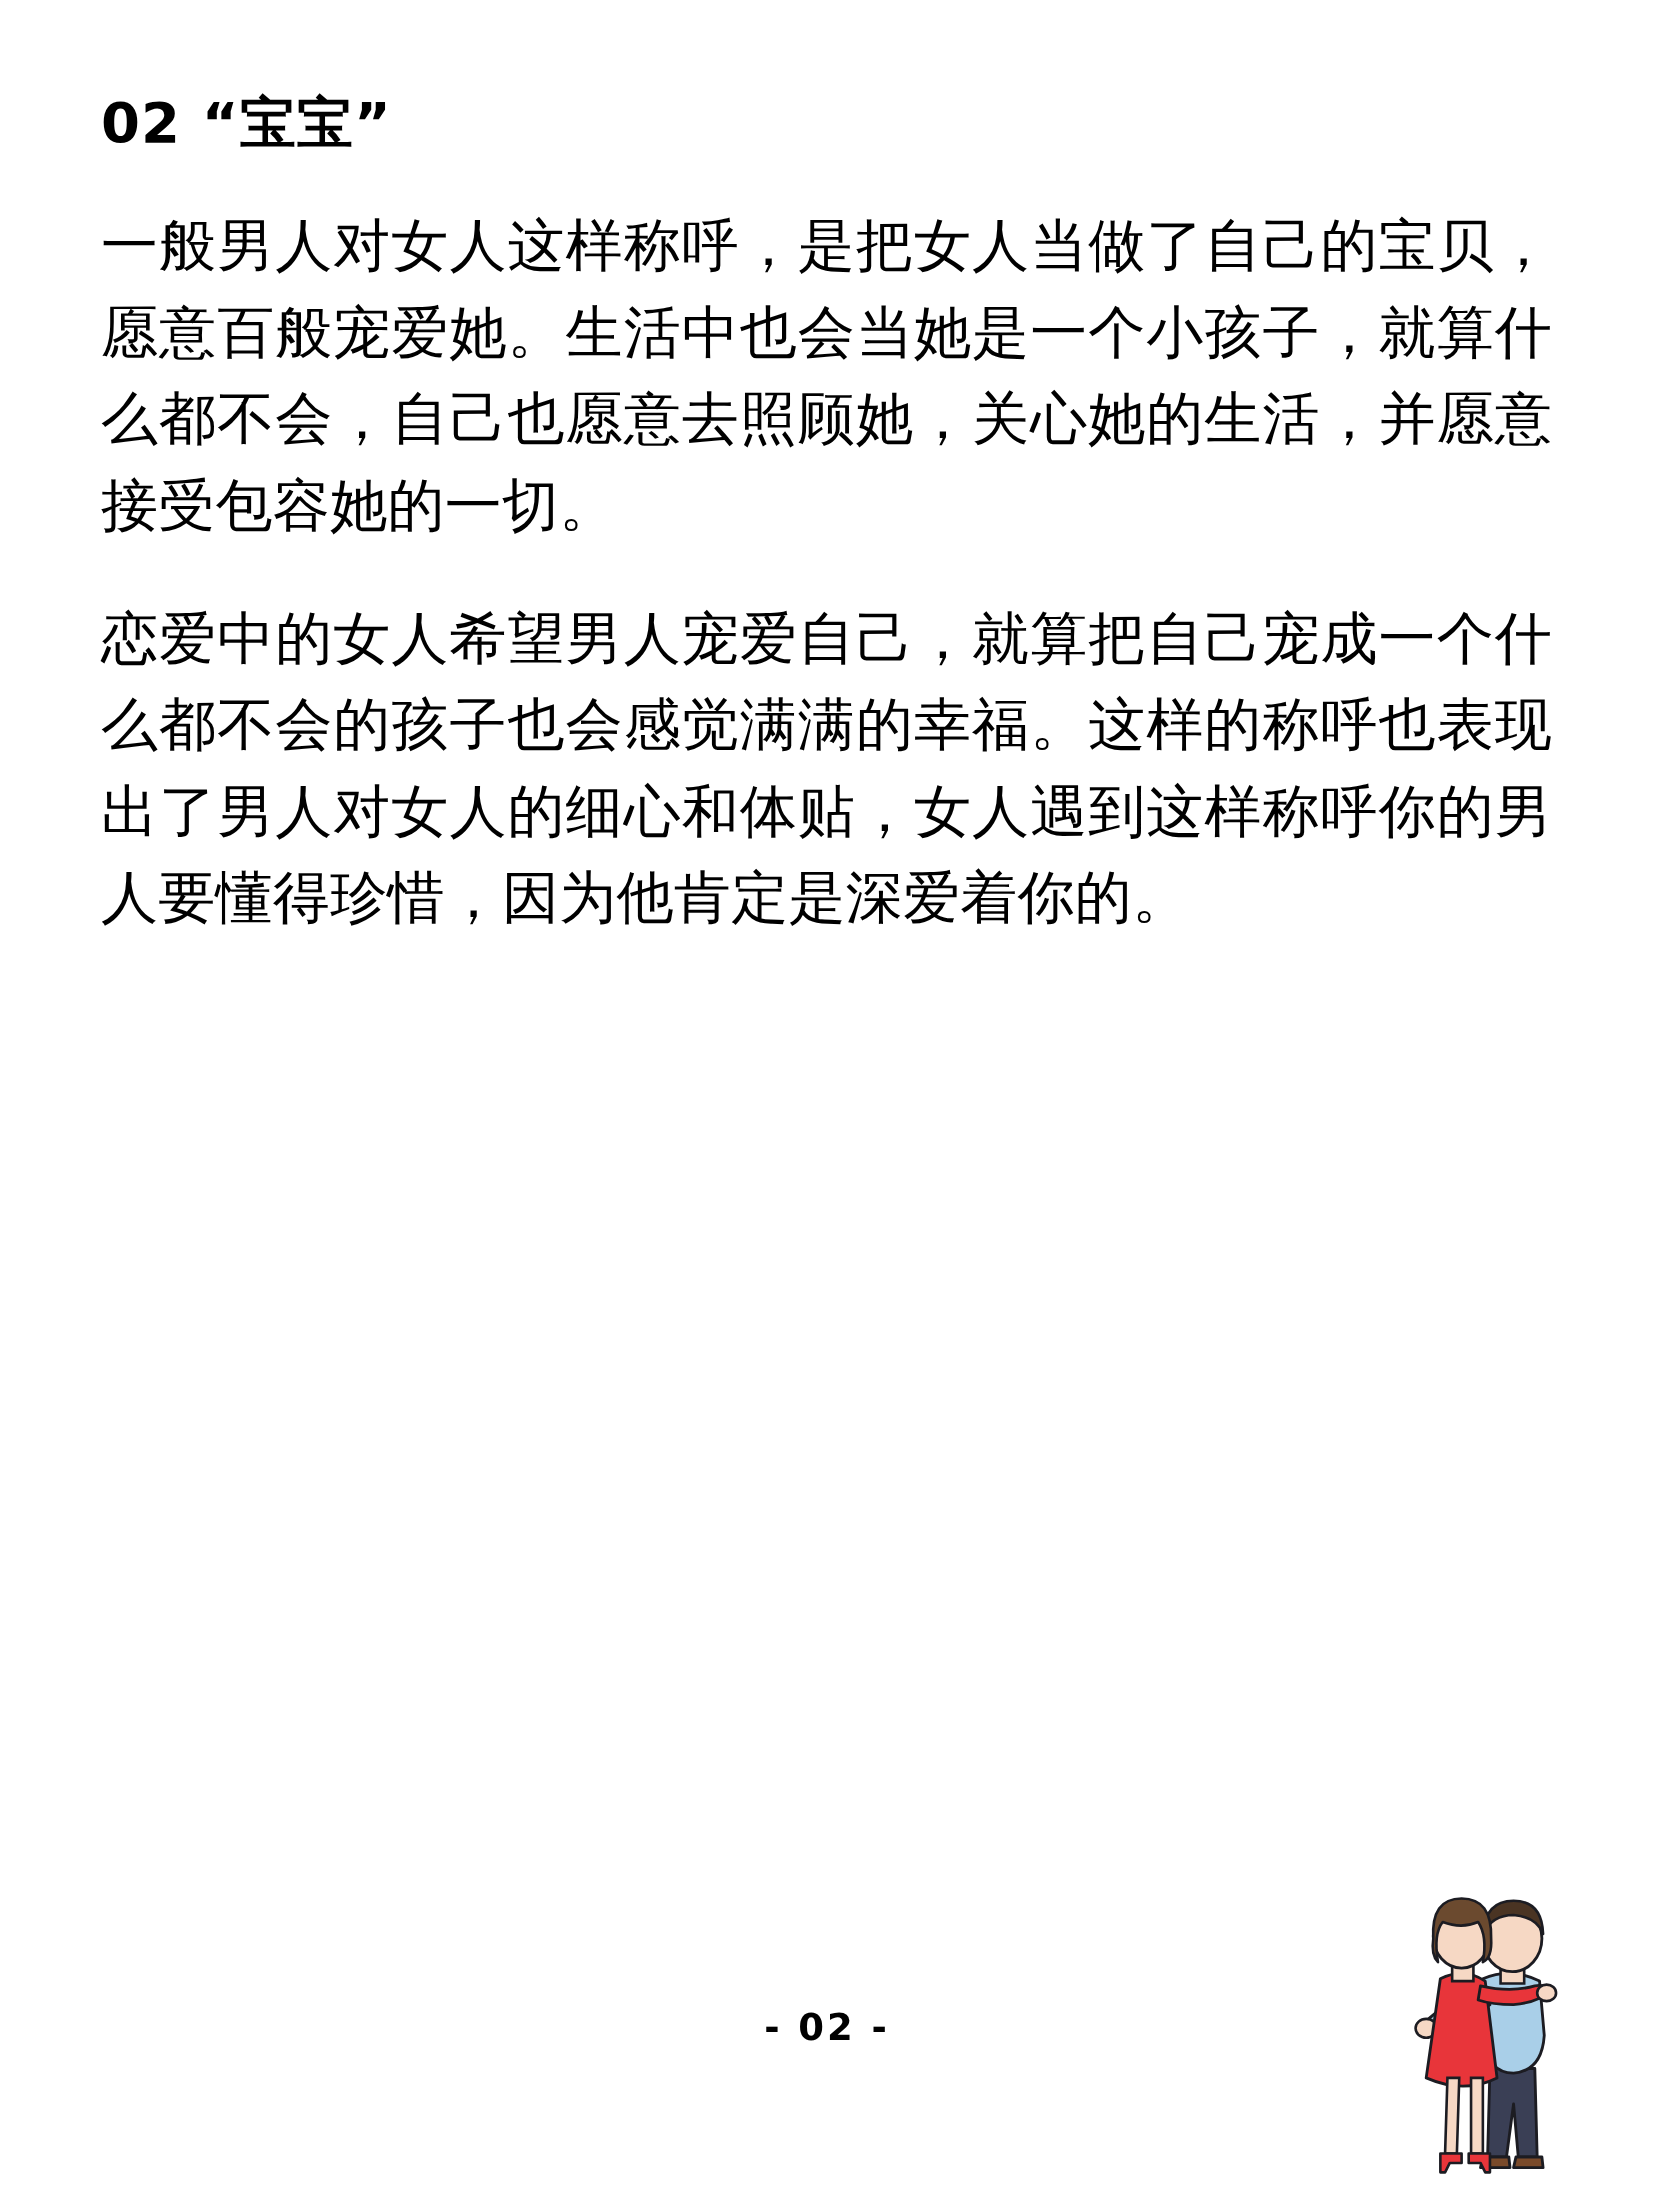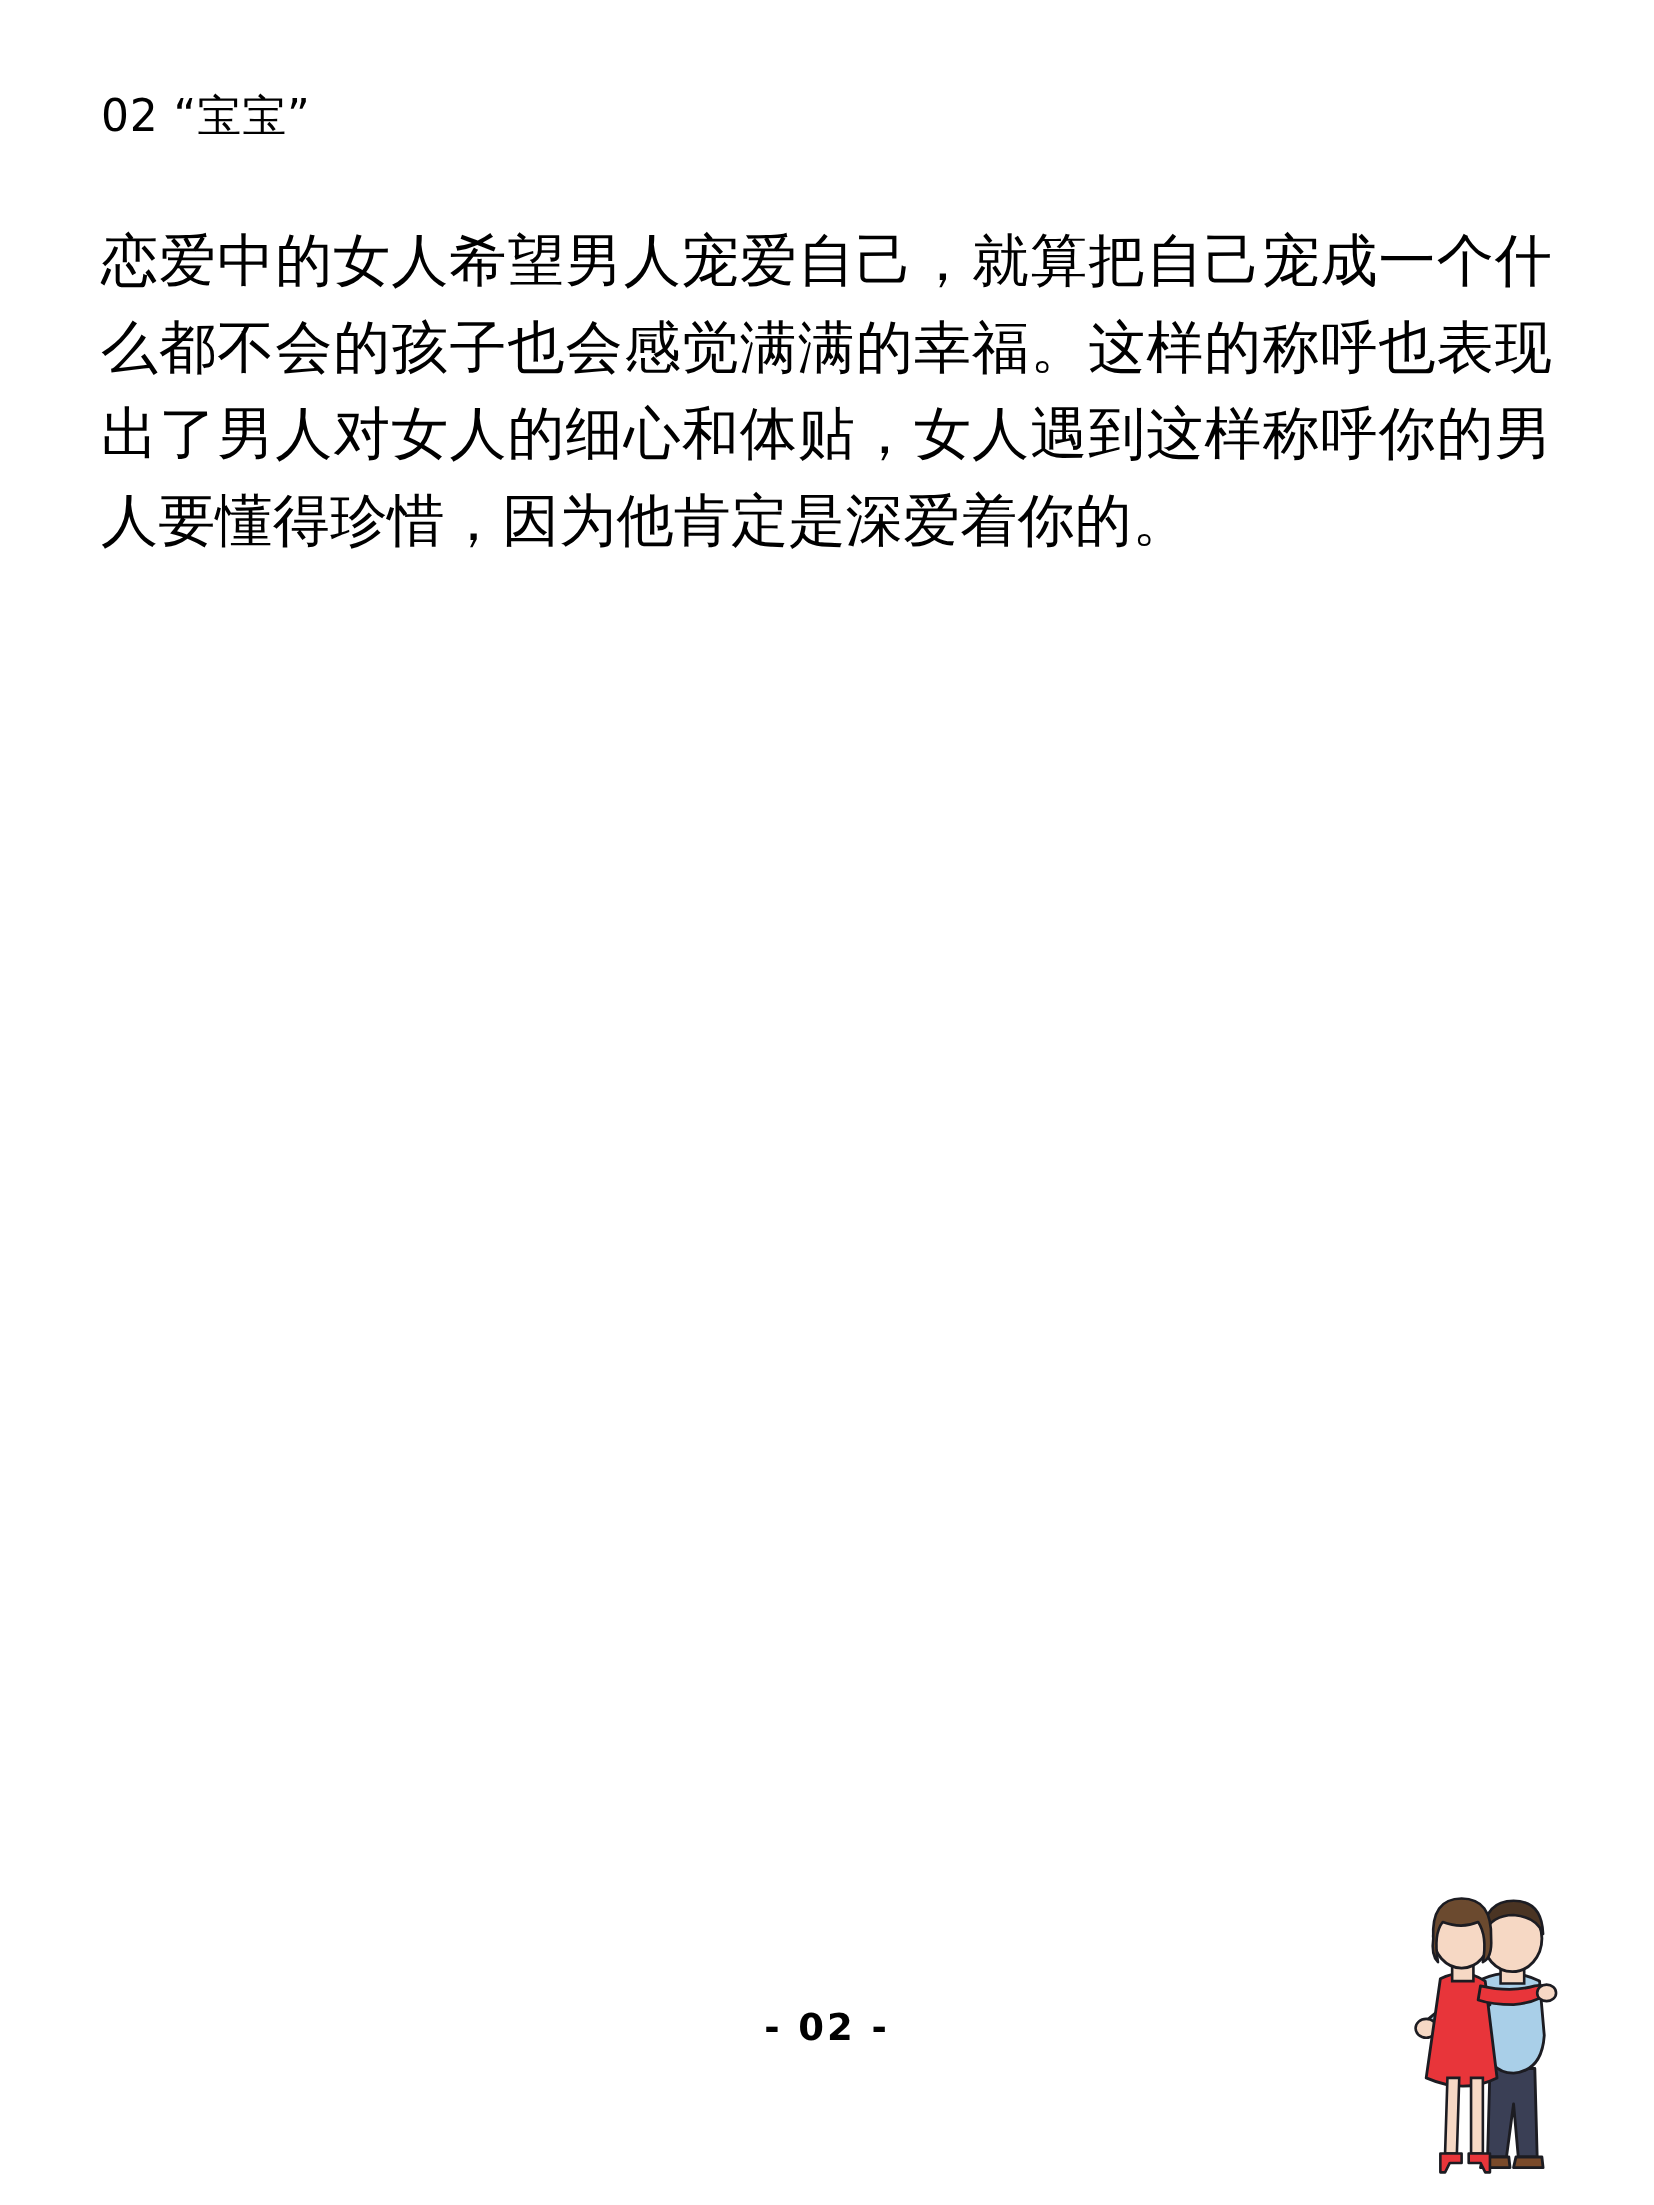--- a/index.html
+++ b/index.html
@@ -22,25 +22,25 @@
     height: 2205px;
     background: #ffffff;
   }
   .content {
     position: absolute;
     left: 101px;
     top: 88px;
     width: 1451px;
   }
   .doc-title {
-    font-size: 44px;
+    font-size: 56px;
     line-height: 1.25;
     letter-spacing: 0.02em;
-    margin: 0 0 74px 0;
-    font-weight: 400;
+    margin: 0 0 44px 0;
+    font-weight: 700;
     white-space: pre;
   }
   .para {
     font-size: 57px;
     line-height: 1.52;
     text-align: justify;
     text-justify: inter-character;
     margin: 0 0 46px 0;
     letter-spacing: 0.005em;
   }
@@ -69,20 +69,21 @@
 </head>
 <body>
 
 <div class="page">
 
   <div class="content">
 
     <h1 class="doc-title">02 “宝宝”</h1>
 
 
+    <p class="para">一般男人对女人这样称呼，是把女人当做了自己的宝贝，愿意百般宠爱她。生活中也会当她是一个小孩子，就算什么都不会，自己也愿意去照顾她，关心她的生活，并愿意接受包容她的一切。</p>
 
     <p class="para">恋爱中的女人希望男人宠爱自己，就算把自己宠成一个什么都不会的孩子也会感觉满满的幸福。这样的称呼也表现出了男人对女人的细心和体贴，女人遇到这样称呼你的男人要懂得珍惜，因为他肯定是深爱着你的。</p>
 
   </div>
 
   <div class="page-number">- 02 -</div>
 
   <div class="illustration">
     <svg viewBox="0 0 260 270" width="307" height="319" xmlns="http://www.w3.org/2000/svg">
 

